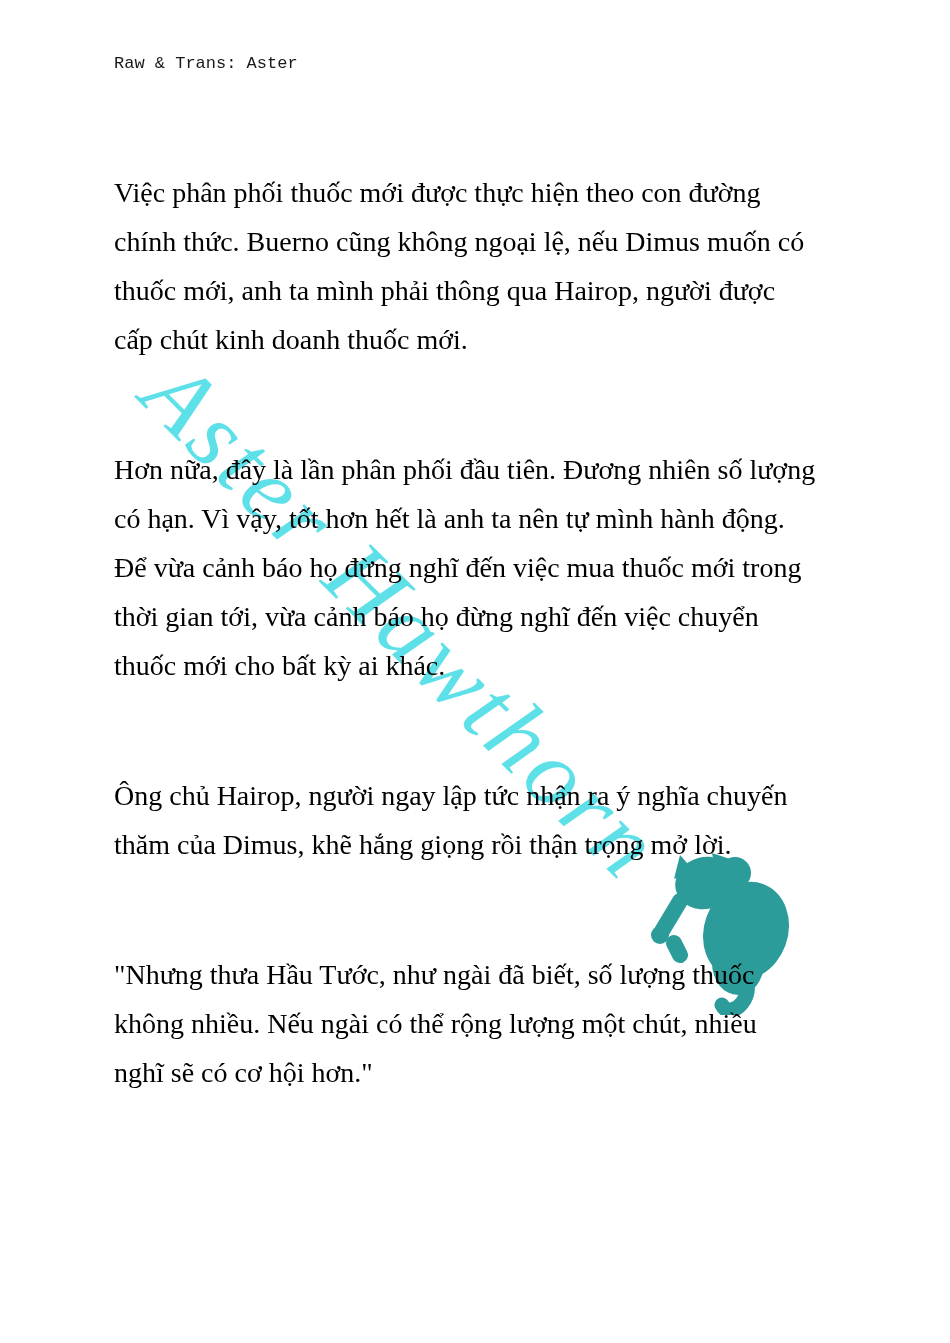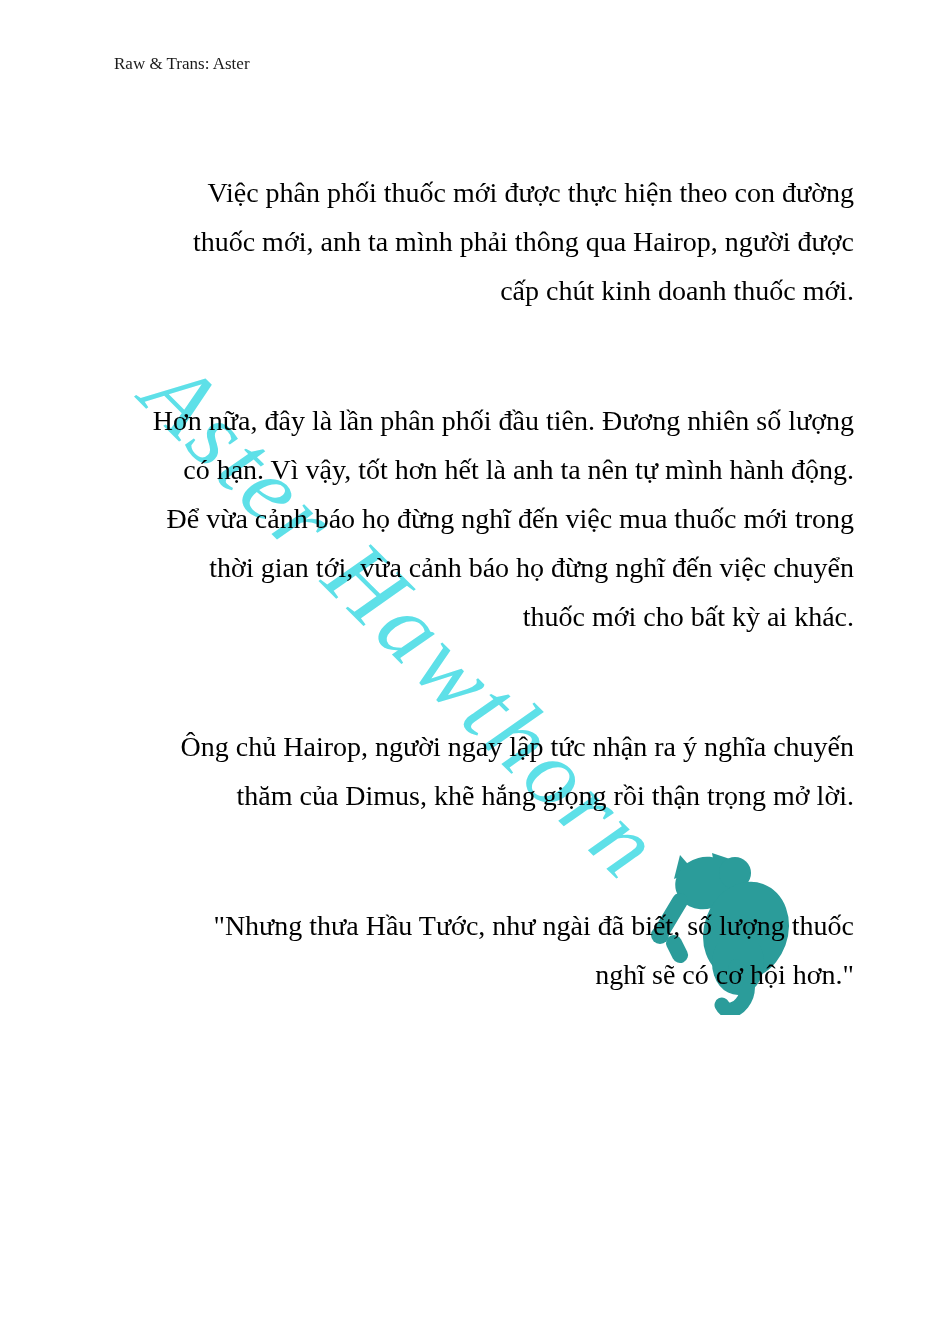--- a/index.html
+++ b/index.html
@@ -7,21 +7,21 @@
     position:relative;
     width:950px;height:1343px;
     margin:0 auto;
     background:#ffffff;
     overflow:hidden;
     font-family:"Liberation Serif", serif;
   }
   .credit{
     position:absolute;
     left:114px;top:54px;
-    font-family:Liberation Serif, serif;
+    font-family:Liberation Mono, monospace;
     font-size:17px;
     color:#1a1a1a;
     z-index:3;
   }
   .watermark{
     position:absolute;
     left:200px;top:338px;
     transform:rotate(45deg);
     transform-origin:0 0;
     font-family:"Liberation Serif", serif;
@@ -38,21 +38,21 @@
     width:140px;height:164px;
     z-index:2;
   }
   .content{
     position:absolute;
     left:114px;top:168px;
     width:740px;
     z-index:3;
     color:#000;
   }
-  .para{margin:0 0 81px 16px;text-align:right;}
+  .para{margin:0 0 81px 0;}
   .para:last-child{margin-bottom:0;}
   .line{
     font-size:28px;
     line-height:49px;
     white-space:nowrap;
   }
 </style>
 </head>
 <body>
 
@@ -74,36 +74,38 @@
       <circle cx="10" cy="84" r="9" stroke="none"></circle>
       <line x1="24" y1="92" x2="30" y2="104" stroke-width="16" stroke-linecap="round"></line>
       <path d="M86,116 C100,126 100,142 92,152 C86,160 76,162 72,154" fill="none" stroke-width="15" stroke-linecap="round"></path>
     </g>
   </svg>
 
   <div class="content">
 
     <div class="para">
       <div class="line">Việc phân phối thuốc mới được thực hiện theo con đường</div>
+      <div class="line">chính thức. Buerno cũng không ngoại lệ, nếu Dimus muốn có</div>
       <div class="line">thuốc mới, anh ta mình phải thông qua Hairop, người được</div>
       <div class="line">cấp chút kinh doanh thuốc mới.</div>
     </div>
 
     <div class="para">
       <div class="line">Hơn nữa, đây là lần phân phối đầu tiên. Đương nhiên số lượng</div>
       <div class="line">có hạn. Vì vậy, tốt hơn hết là anh ta nên tự mình hành động.</div>
       <div class="line">Để vừa cảnh báo họ đừng nghĩ đến việc mua thuốc mới trong</div>
       <div class="line">thời gian tới, vừa cảnh báo họ đừng nghĩ đến việc chuyển</div>
       <div class="line">thuốc mới cho bất kỳ ai khác.</div>
     </div>
 
     <div class="para">
       <div class="line">Ông chủ Hairop, người ngay lập tức nhận ra ý nghĩa chuyến</div>
       <div class="line">thăm của Dimus, khẽ hắng giọng rồi thận trọng mở lời.</div>
     </div>
 
     <div class="para">
       <div class="line">"Nhưng thưa Hầu Tước, như ngài đã biết, số lượng thuốc</div>
+      <div class="line">không nhiều. Nếu ngài có thể rộng lượng một chút, nhiều</div>
       <div class="line">nghĩ sẽ có cơ hội hơn."</div>
     </div>
 
   </div>
 </div>
 
 </body></html>

